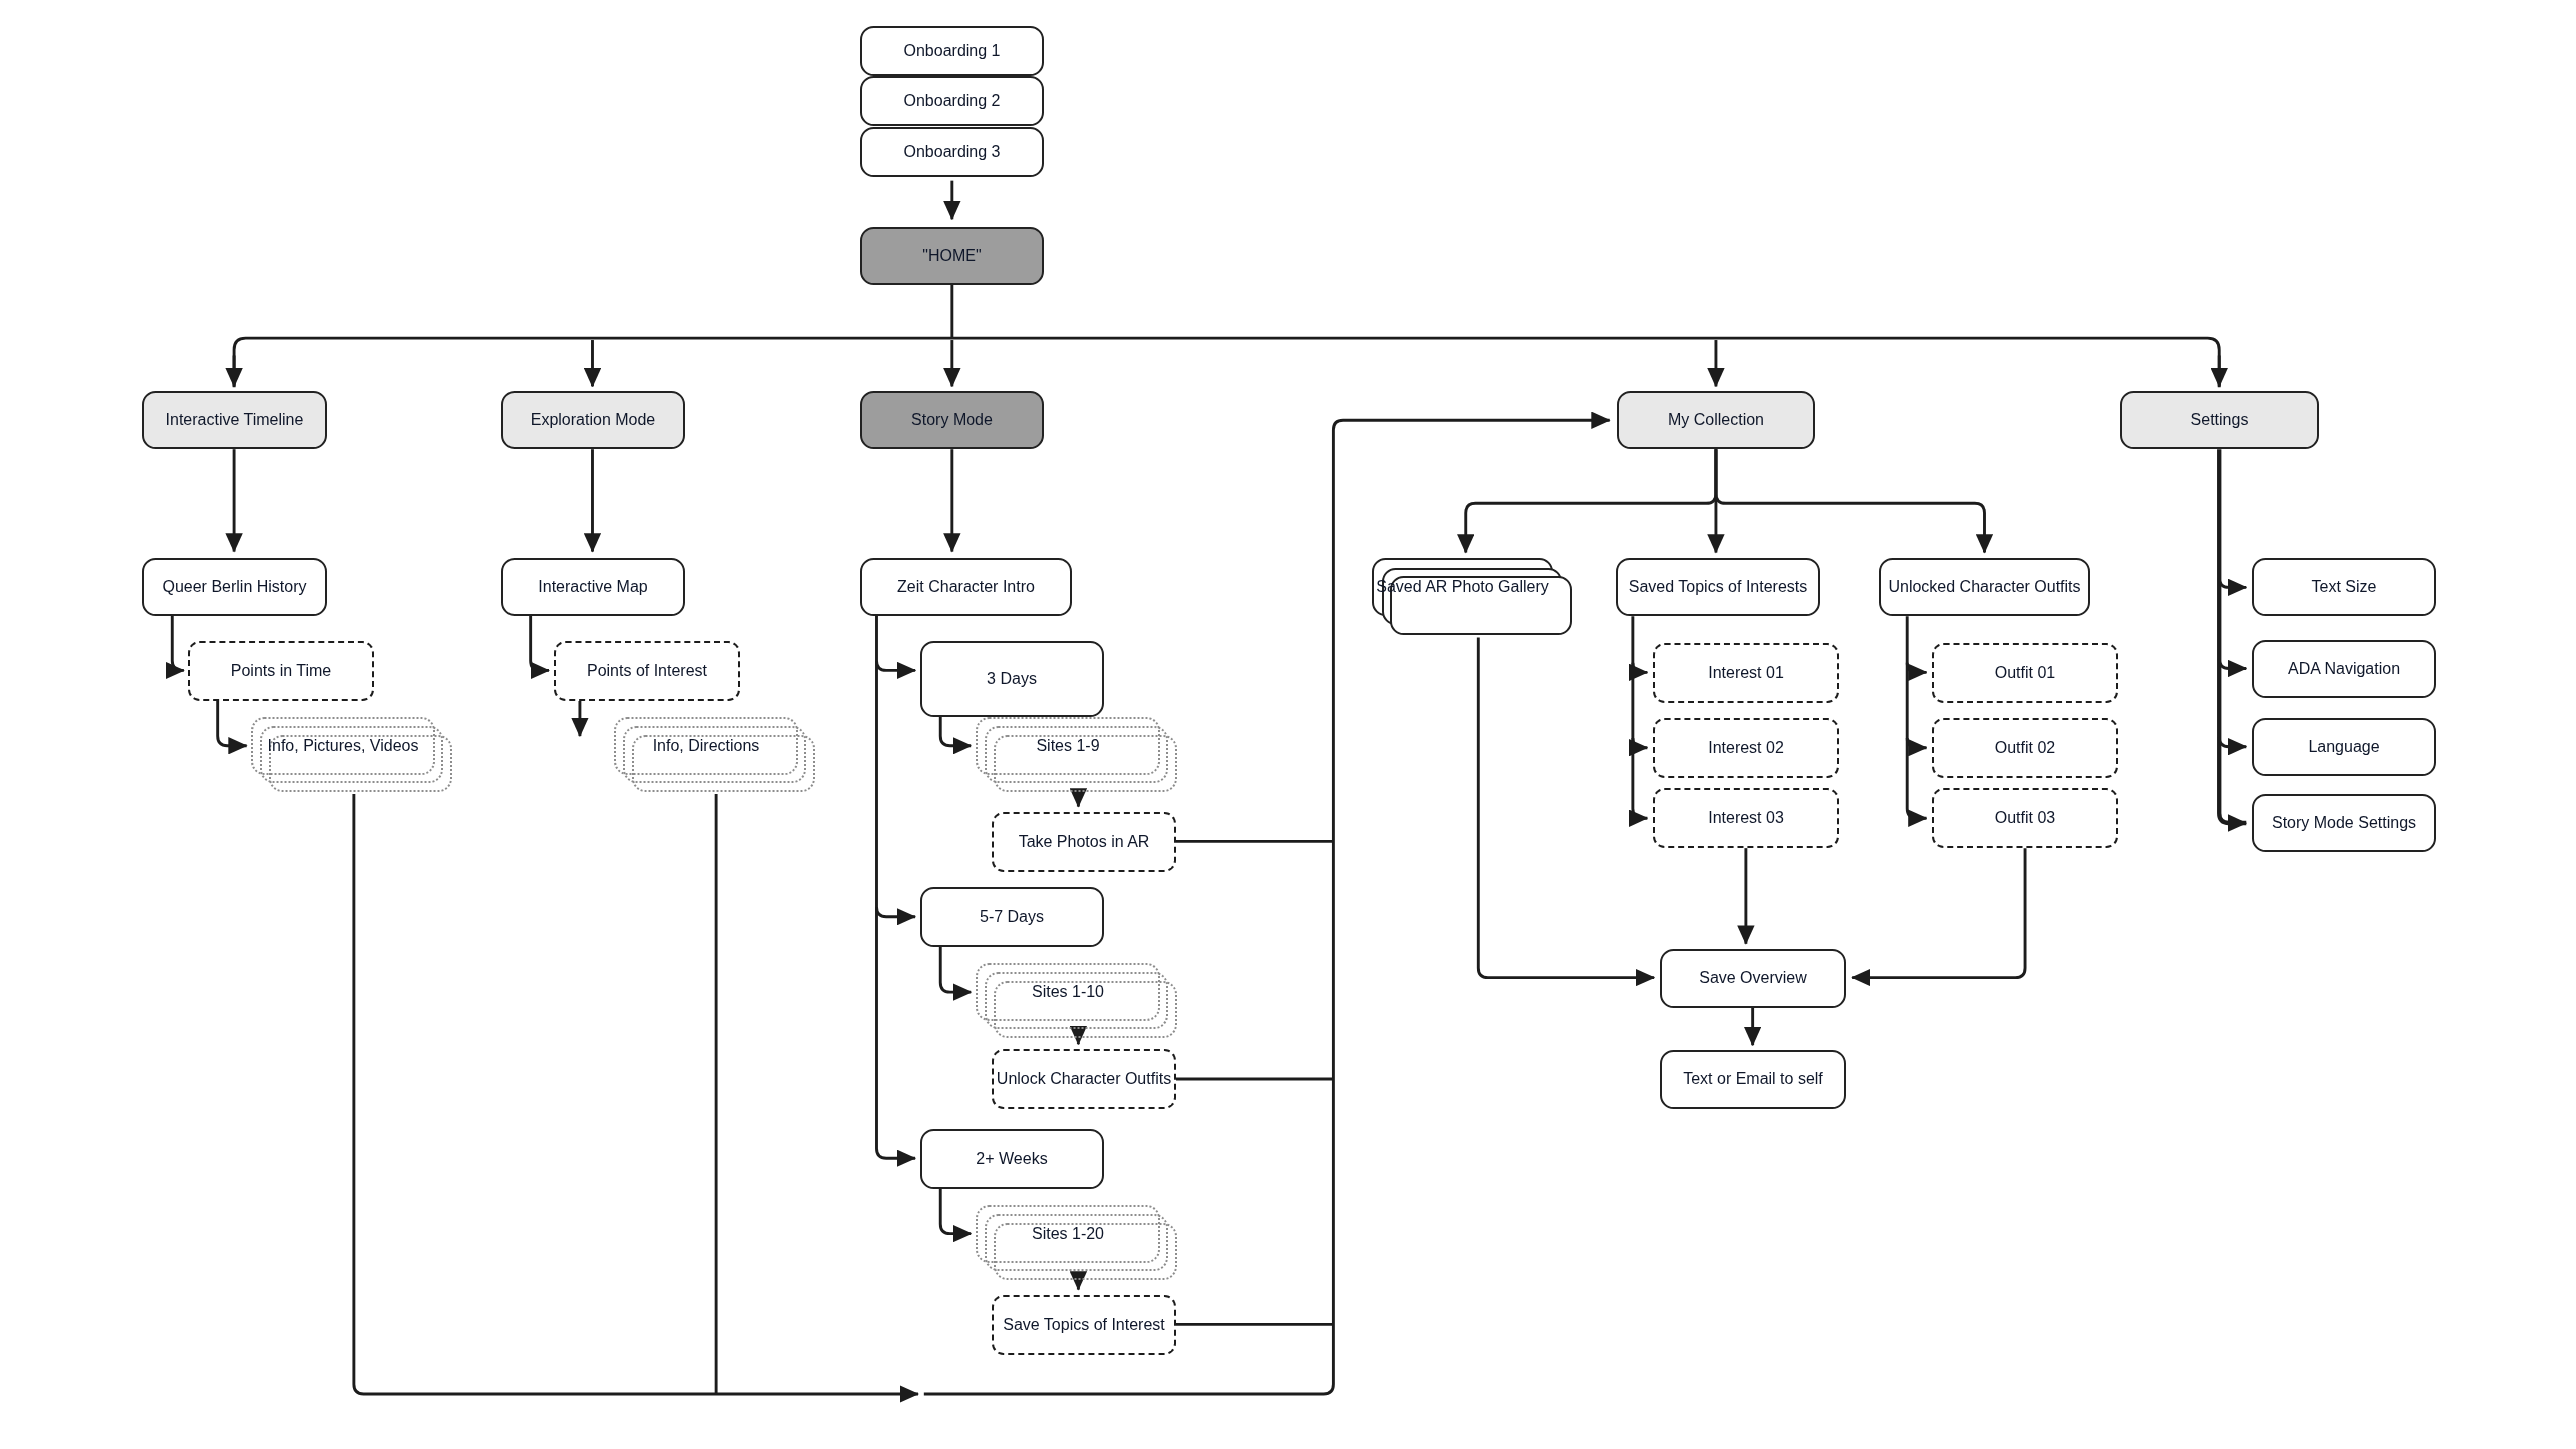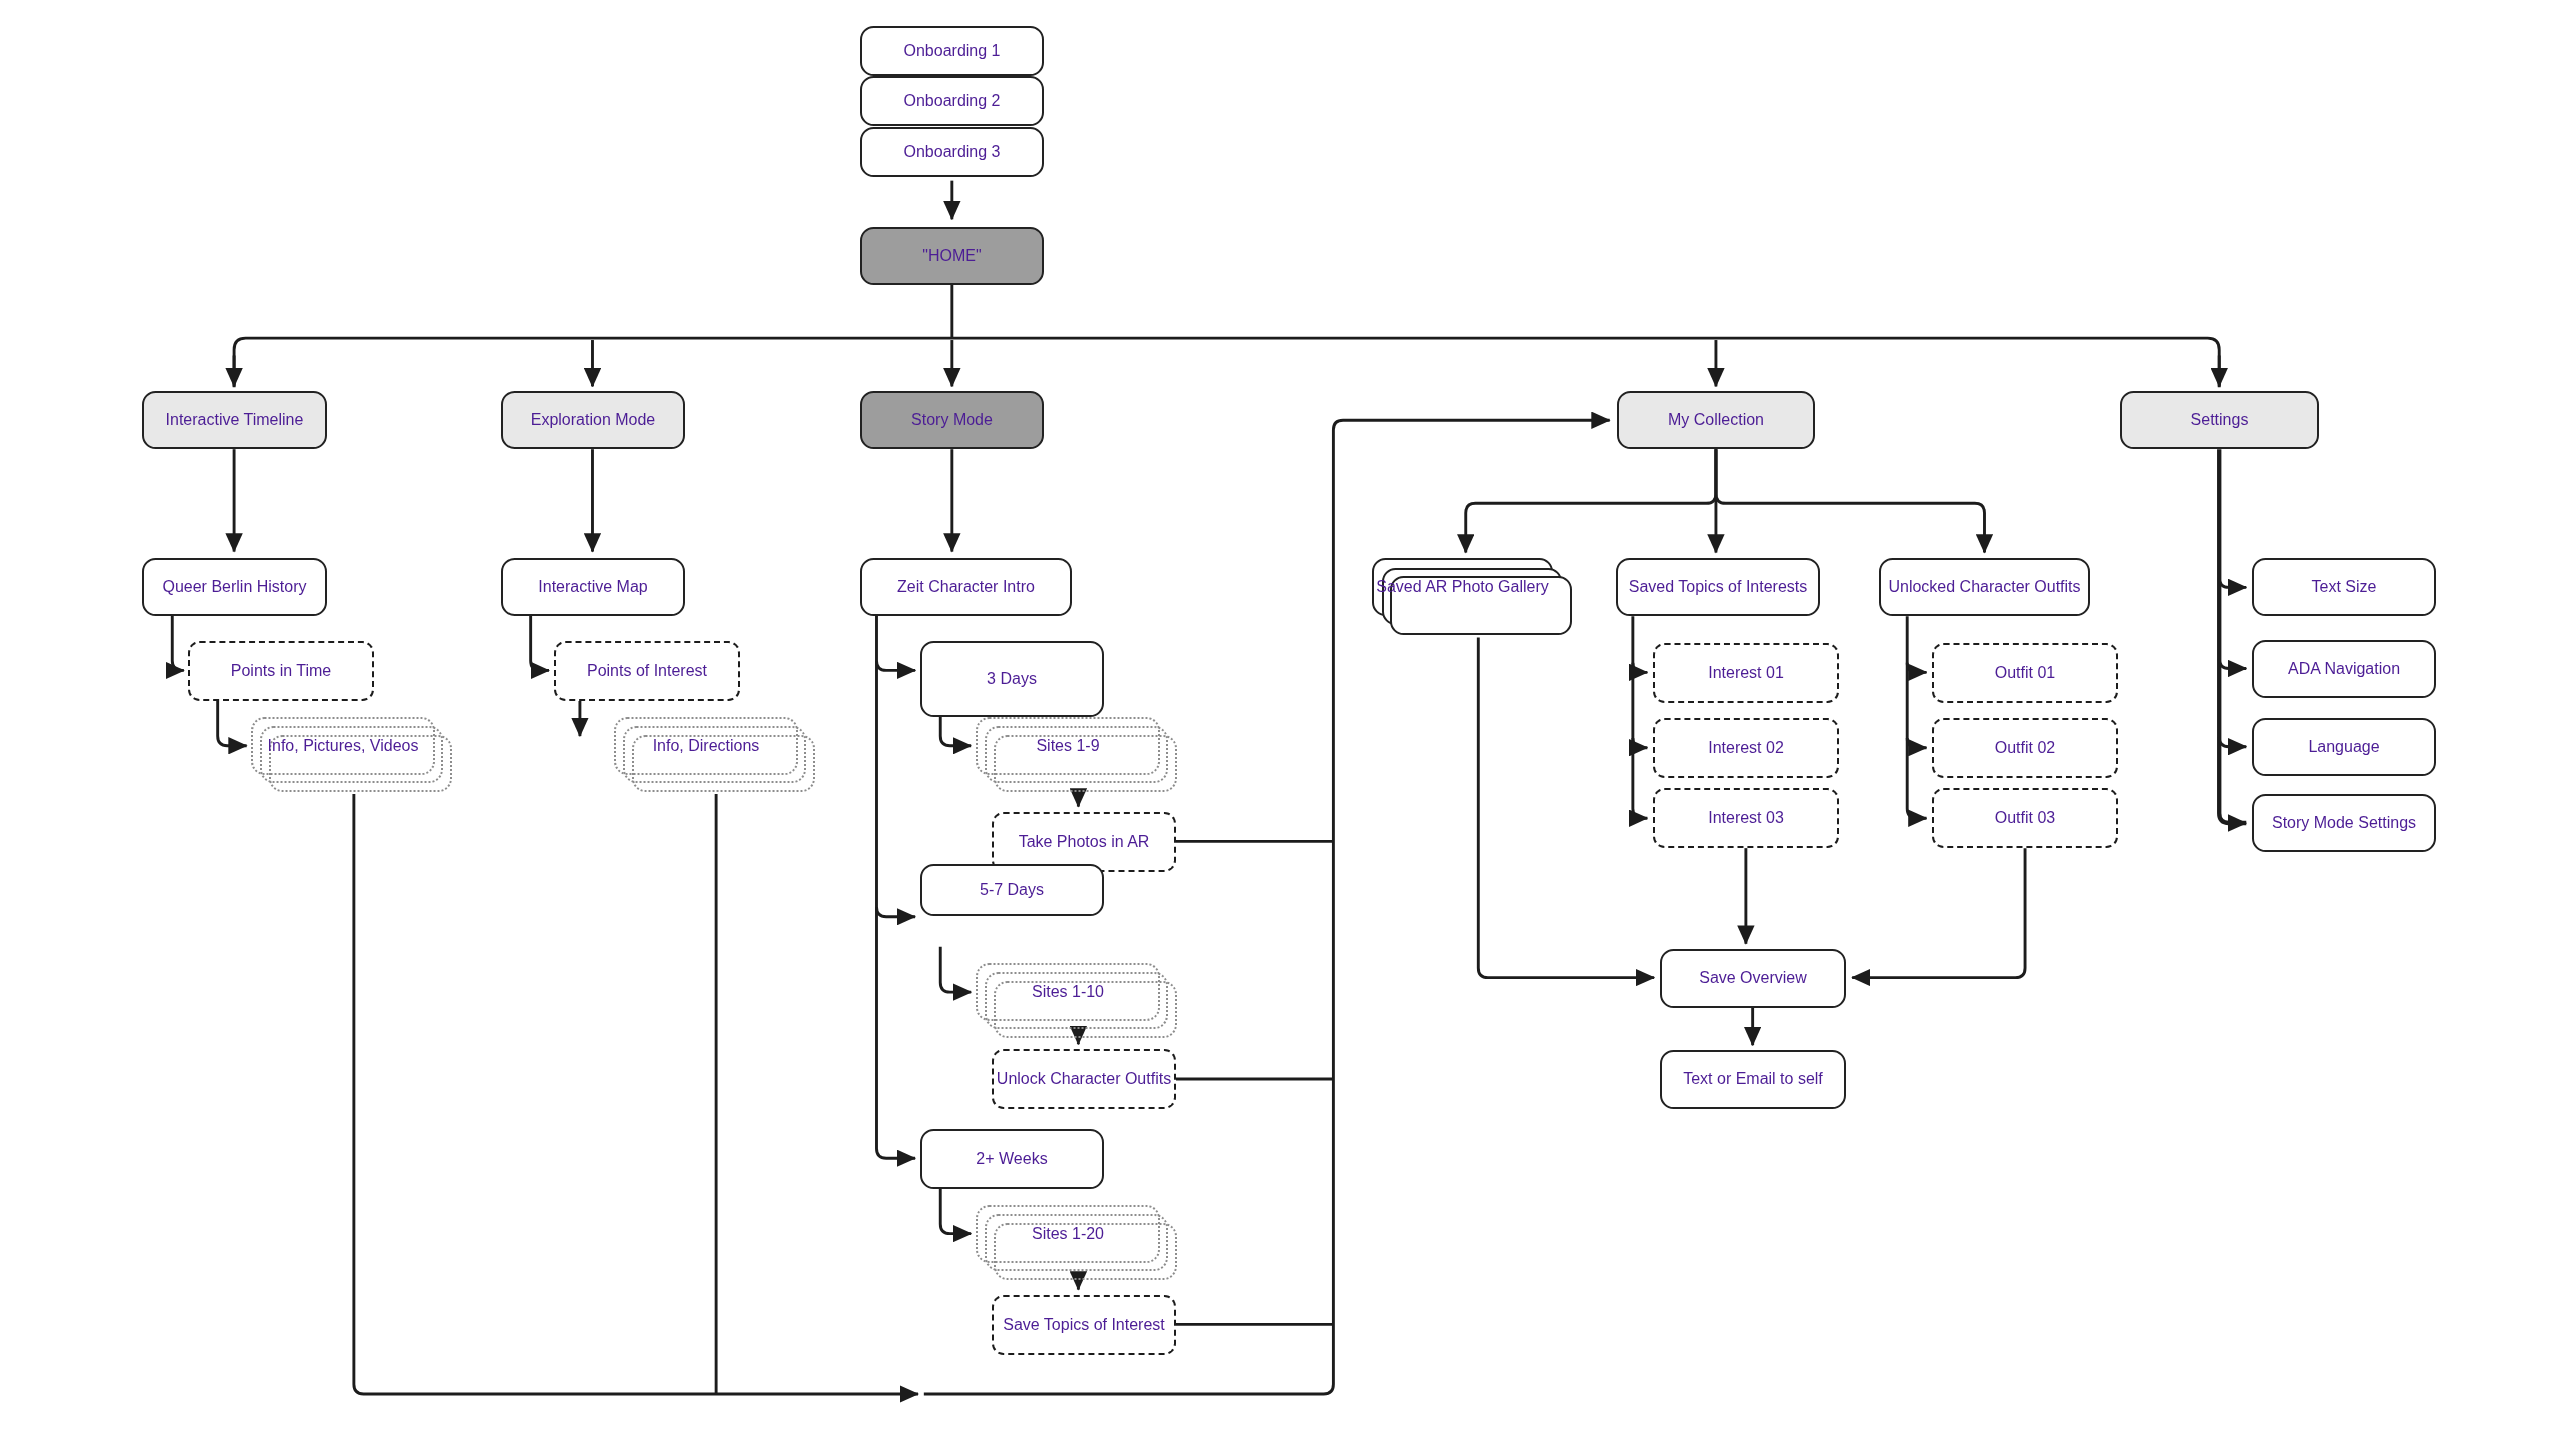--- a/index.html
+++ b/index.html
@@ -8,21 +8,21 @@
     font-family:"Liberation Sans", sans-serif; overflow:hidden;
   }
   .edges { position:absolute; left:0; top:0; z-index:1; }
   .edges path { fill:none; stroke:#1c1c1c; stroke-width:3; }
   .edges path.thick { stroke-width:4.5; }
   .edges .arrowhead { fill:#1c1c1c; stroke:none; }
   .node {
     position:absolute; box-sizing:border-box; z-index:2;
     display:flex; align-items:center; justify-content:center; text-align:center;
     background:#ffffff; border:2.4px solid #222222; border-radius:13.5px;
-    font-size:16px; line-height:1.15; color:#4c1d95; white-space:nowrap;
+    font-size:16px; line-height:1.15; color:#0f172a; white-space:nowrap;
     padding:1.9px 3.9px;
   }
   .node.section   { background:#e8e8e8; }
   .node.highlight { background:#9d9d9d; }
   .node.dashed    { border:2.4px dashed #1c1c1c; border-radius:11.6px; }
   .node.dotstack  { border:2.7px dotted #8d8d8d; border-radius:13.5px; }
   .node.dotstack::before, .node.dotstack::after {
     content:""; position:absolute; z-index:-1; border:2.7px dotted #8d8d8d;
     border-radius:13.5px; background:transparent; pointer-events:none;
   }
@@ -125,21 +125,21 @@
   <div class="node dotstack" style="left:251px;top:717px;width:184px;height:58px">Info, Pictures, Videos</div>
 
   <div class="node" style="left:501px;top:558px;width:184px;height:58px">Interactive Map</div>
   <div class="node dashed" style="left:554px;top:641px;width:186px;height:60px">Points of Interest</div>
   <div class="node dotstack" style="left:614px;top:717px;width:184px;height:58px">Info, Directions</div>
 
   <div class="node" style="left:860px;top:558px;width:212px;height:58px">Zeit Character Intro</div>
   <div class="node" style="left:920px;top:641px;width:184px;height:76px">3 Days</div>
   <div class="node dotstack" style="left:976px;top:717px;width:184px;height:58px">Sites 1-9</div>
   <div class="node dashed" style="left:992px;top:812px;width:184px;height:60px">Take Photos in AR</div>
-  <div class="node" style="left:920px;top:864px;width:184px;height:52px">5-7 Days</div>
+  <div class="node" style="left:920px;top:887px;width:184px;height:60px">5-7 Days</div>
   <div class="node dotstack" style="left:976px;top:963px;width:184px;height:58px">Sites 1-10</div>
   <div class="node dashed" style="left:992px;top:1049px;width:184px;height:60px">Unlock Character Outfits</div>
   <div class="node" style="left:920px;top:1129px;width:184px;height:60px">2+ Weeks</div>
   <div class="node dotstack" style="left:976px;top:1205px;width:184px;height:58px">Sites 1-20</div>
   <div class="node dashed" style="left:992px;top:1295px;width:184px;height:60px">Save Topics of Interest</div>
 
   <div class="node solidstack" style="left:1372px;top:558px;width:181px;height:58px">Saved AR Photo Gallery</div>
   <div class="node" style="left:1616px;top:558px;width:204px;height:58px">Saved Topics of Interests</div>
   <div class="node" style="left:1879px;top:558px;width:211px;height:58px">Unlocked Character Outfits</div>
 

